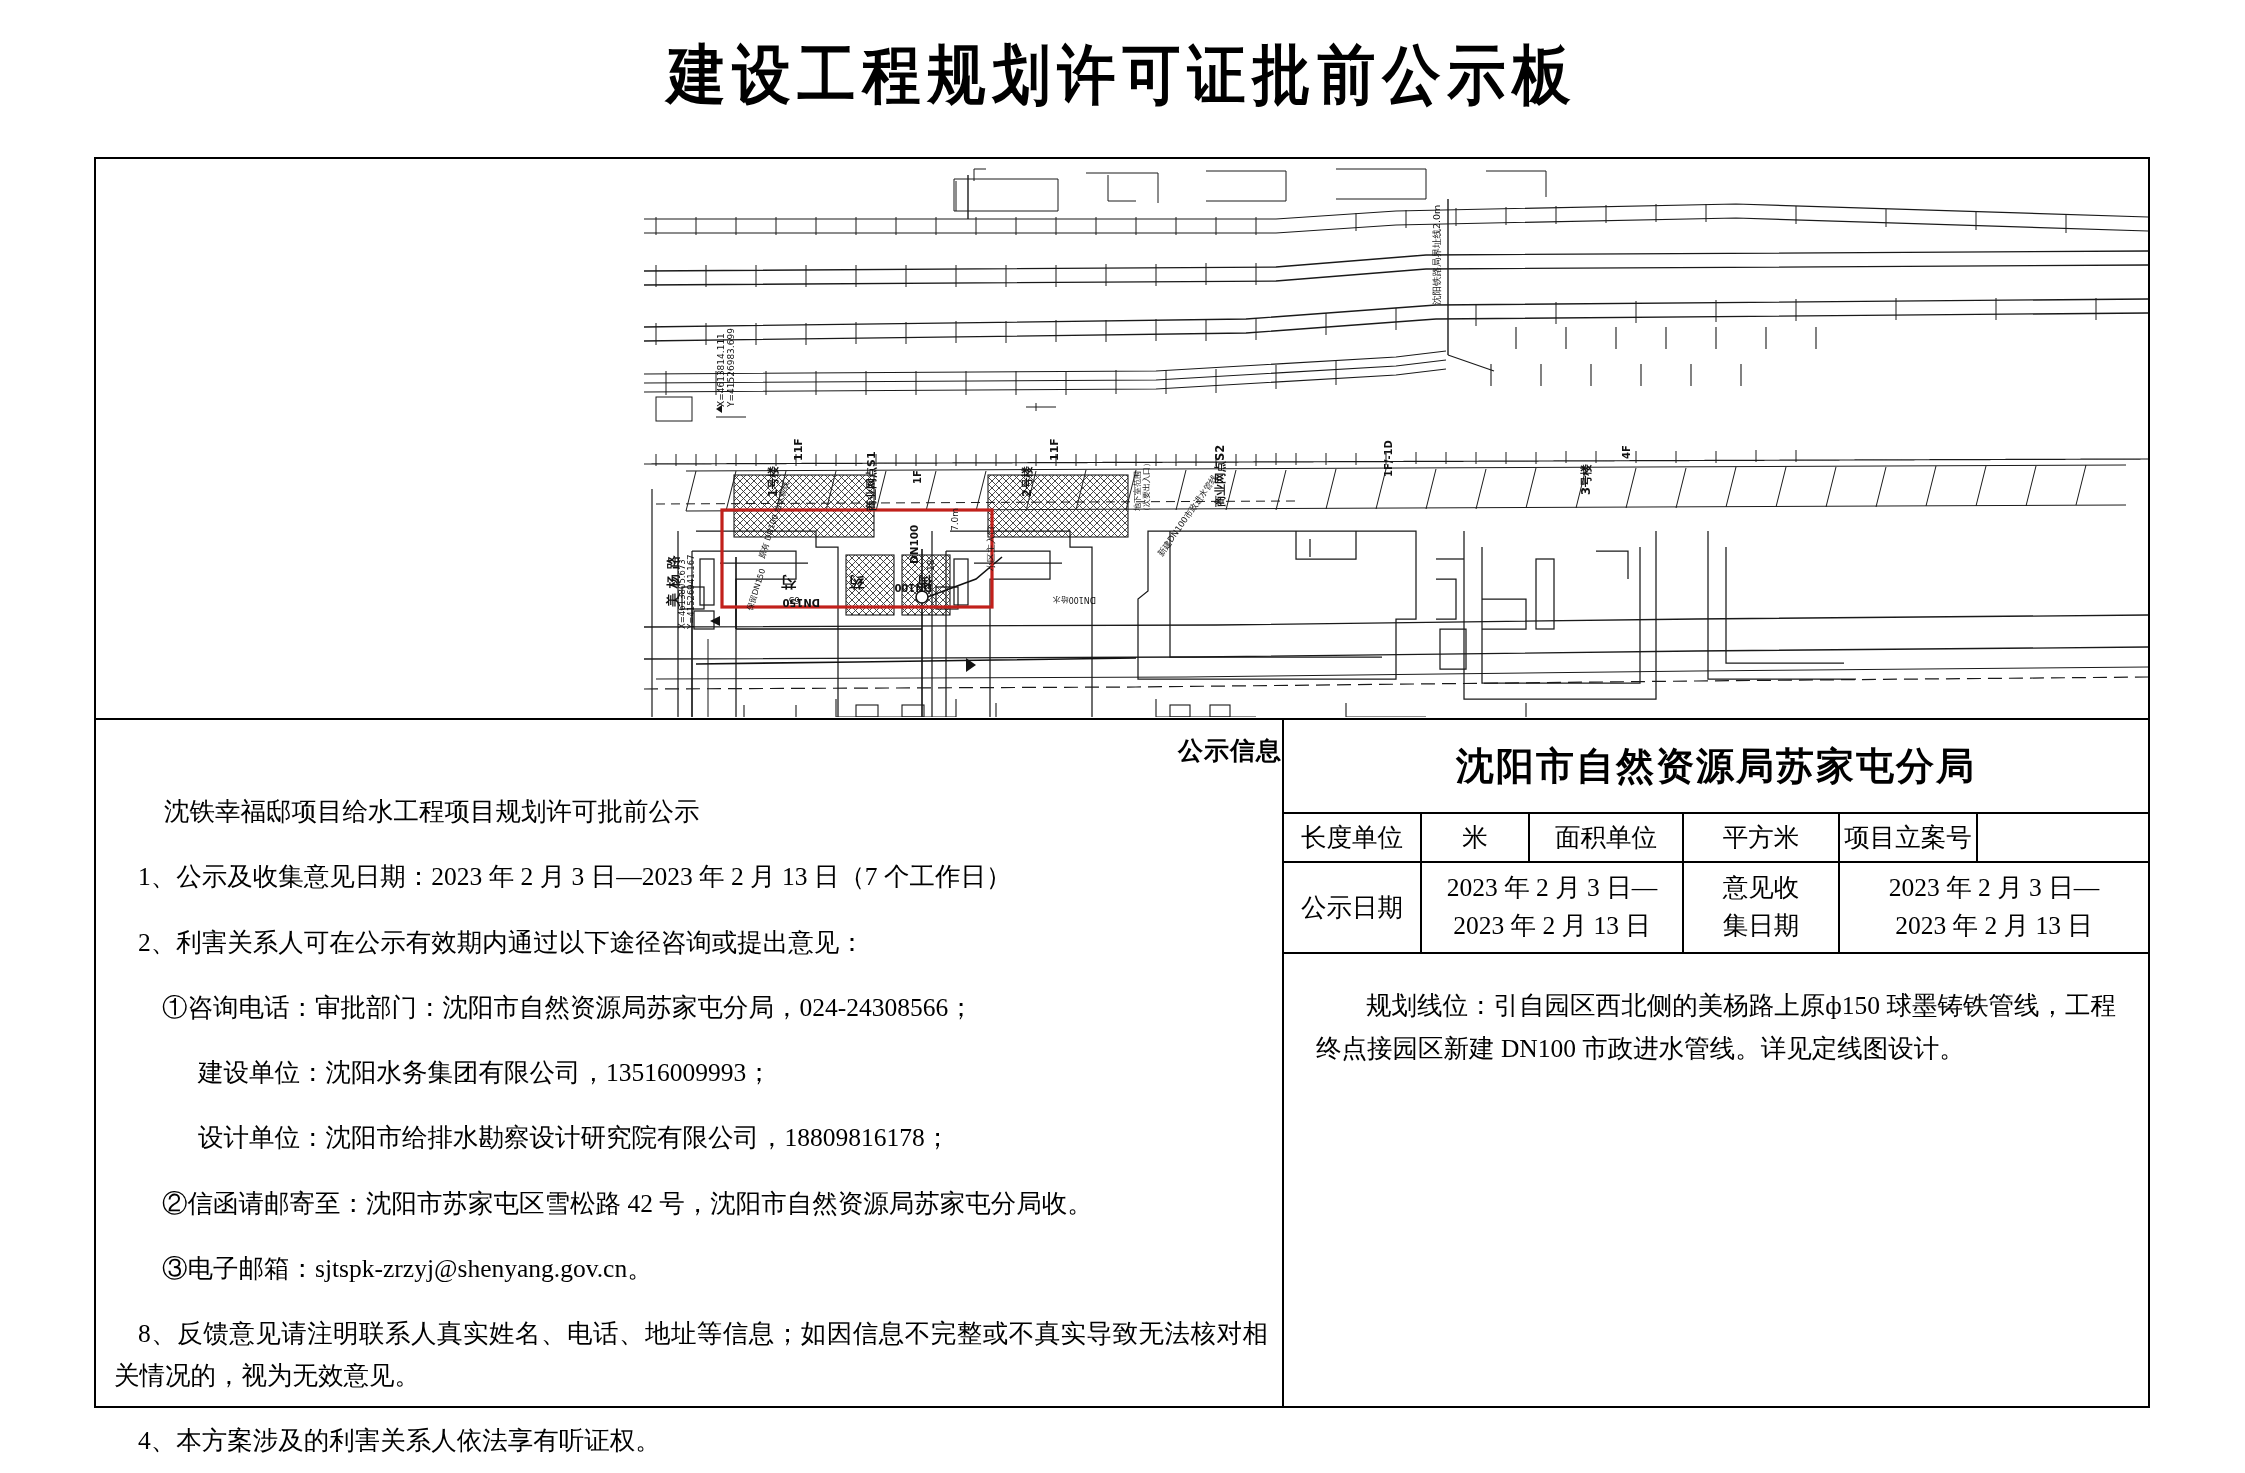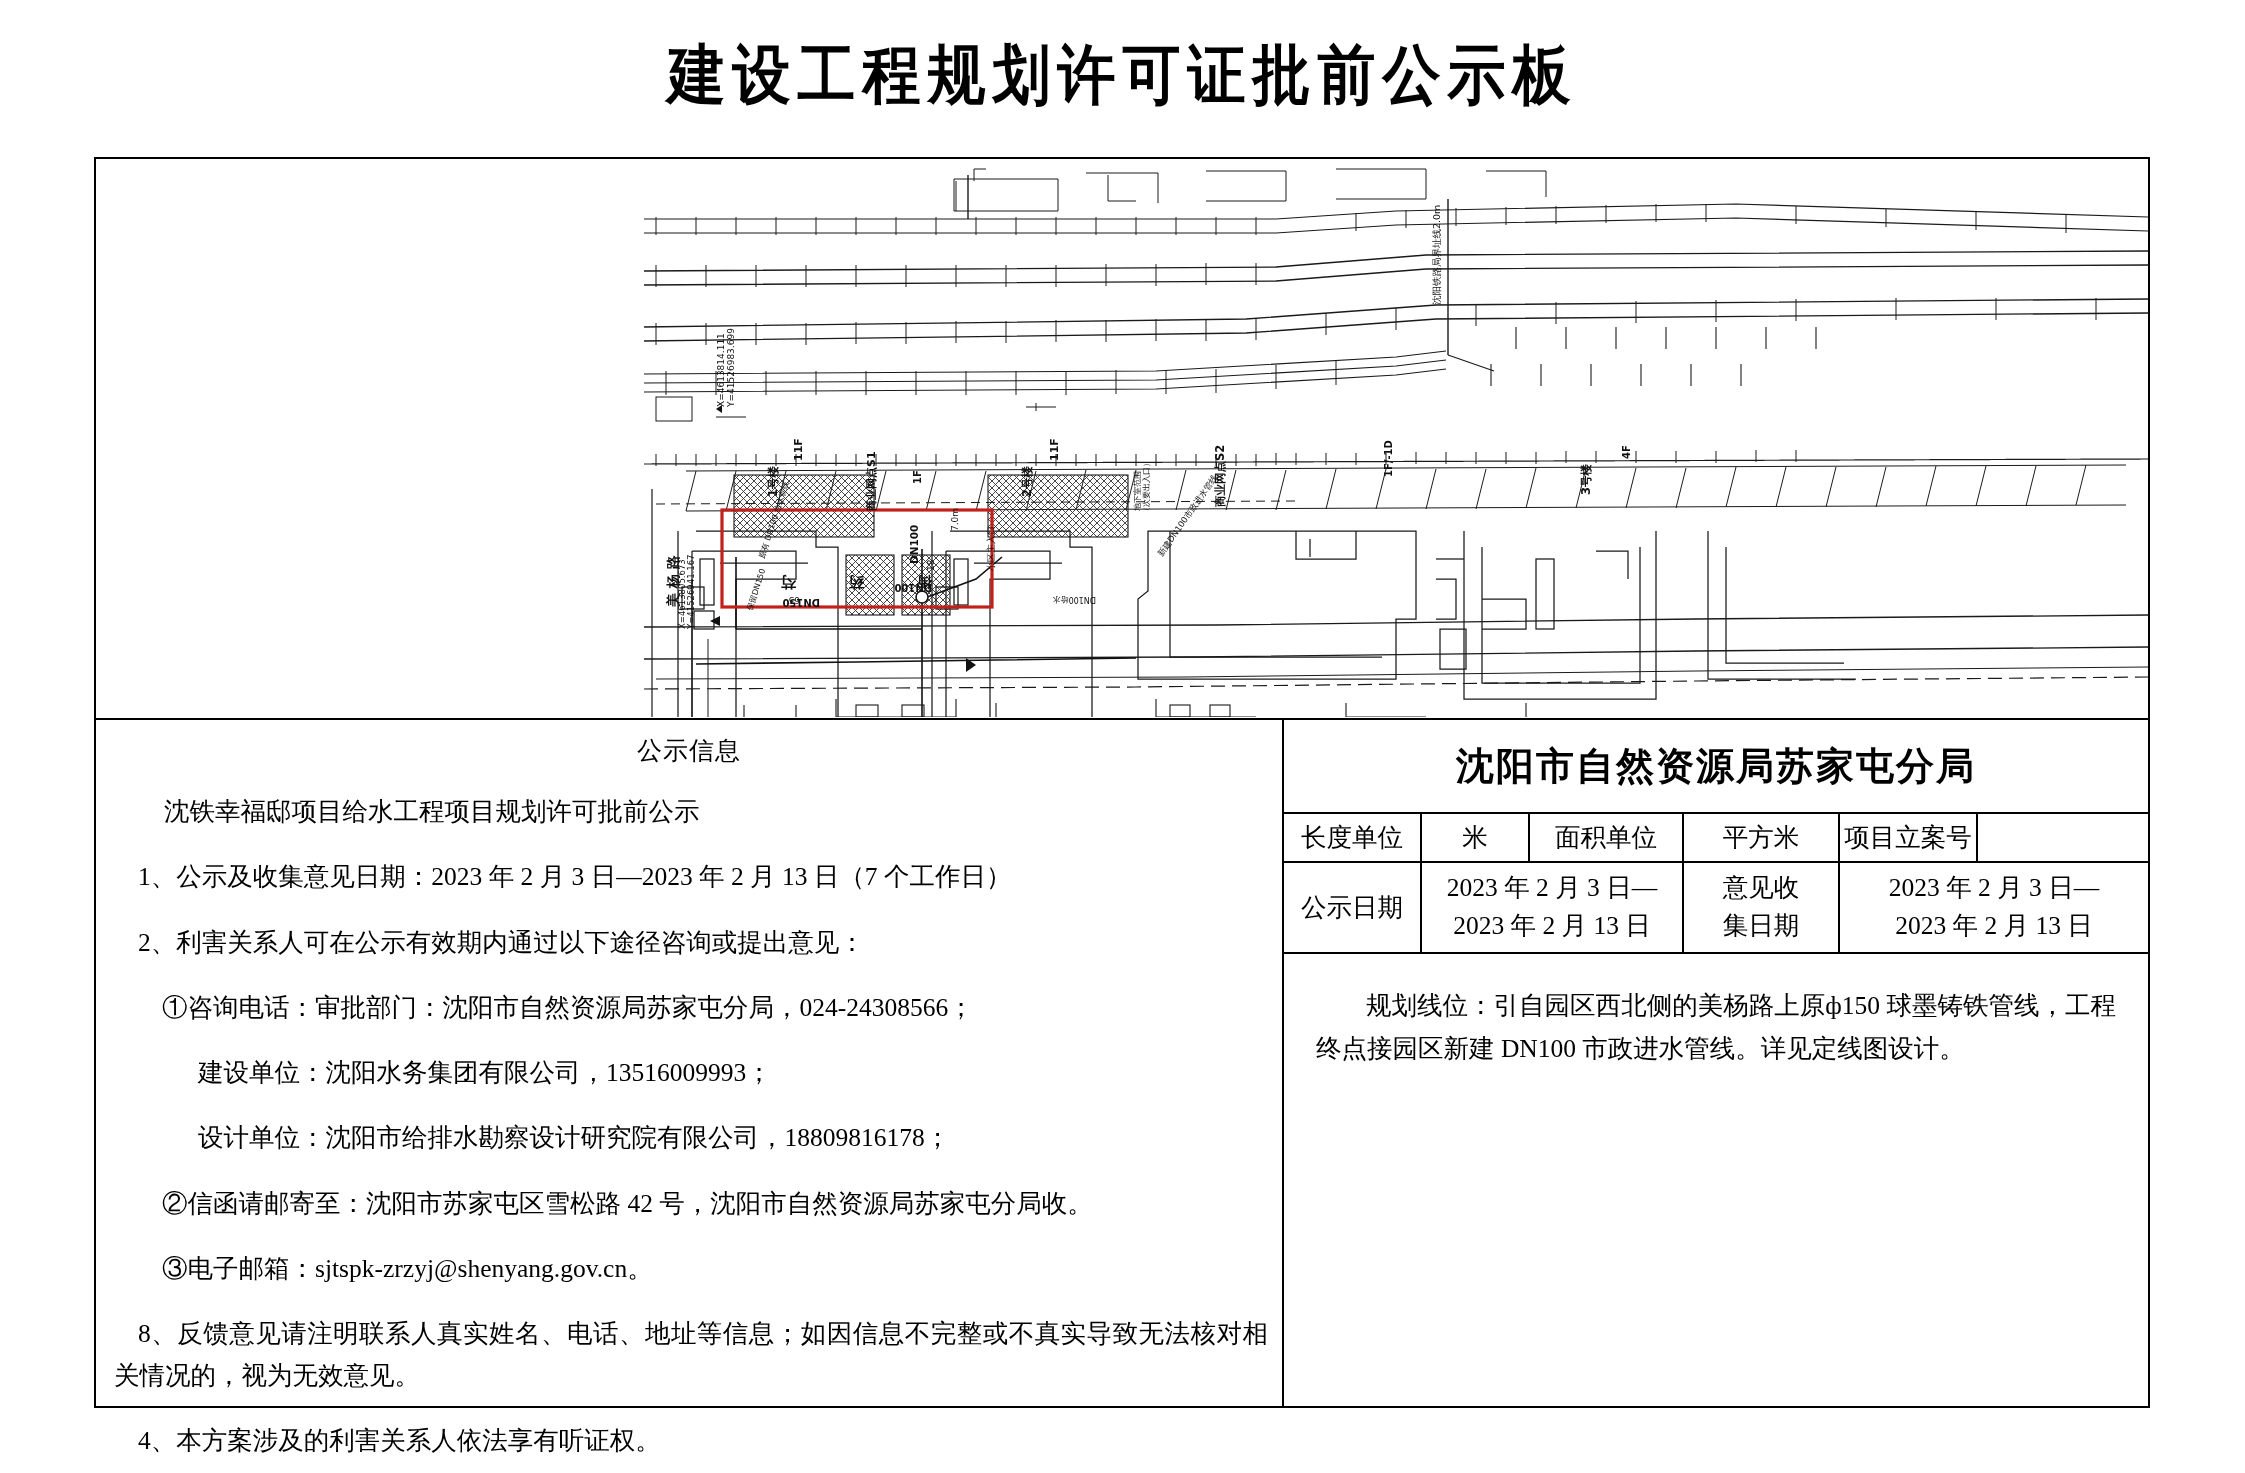--- a/index.html
+++ b/index.html
@@ -43,21 +43,21 @@
   }
   .left-pane{
     width:1222px;box-sizing:border-box;
     border-right:2.5px solid #000;
     position:relative;padding:0;
   }
   .right-pane{flex:1;position:relative;box-sizing:border-box;}
 
   
   .notice-head{
-    text-align:center;font-size:25px;margin-top:14px;letter-spacing:1px;
+    text-align:right;font-size:25px;margin-top:14px;letter-spacing:1px;font-weight:bold;
   }
   .ltxt{
     font-size:25.5px;line-height:1.62;
     padding:0 14px 0 18px;
     text-align:justify;
   }
   .ltxt p{margin:24px 0;}
   .ind1{text-indent:50px;}
   .ind2{text-indent:24px;}
   .ind3{padding-left:48px;text-indent:0;}

